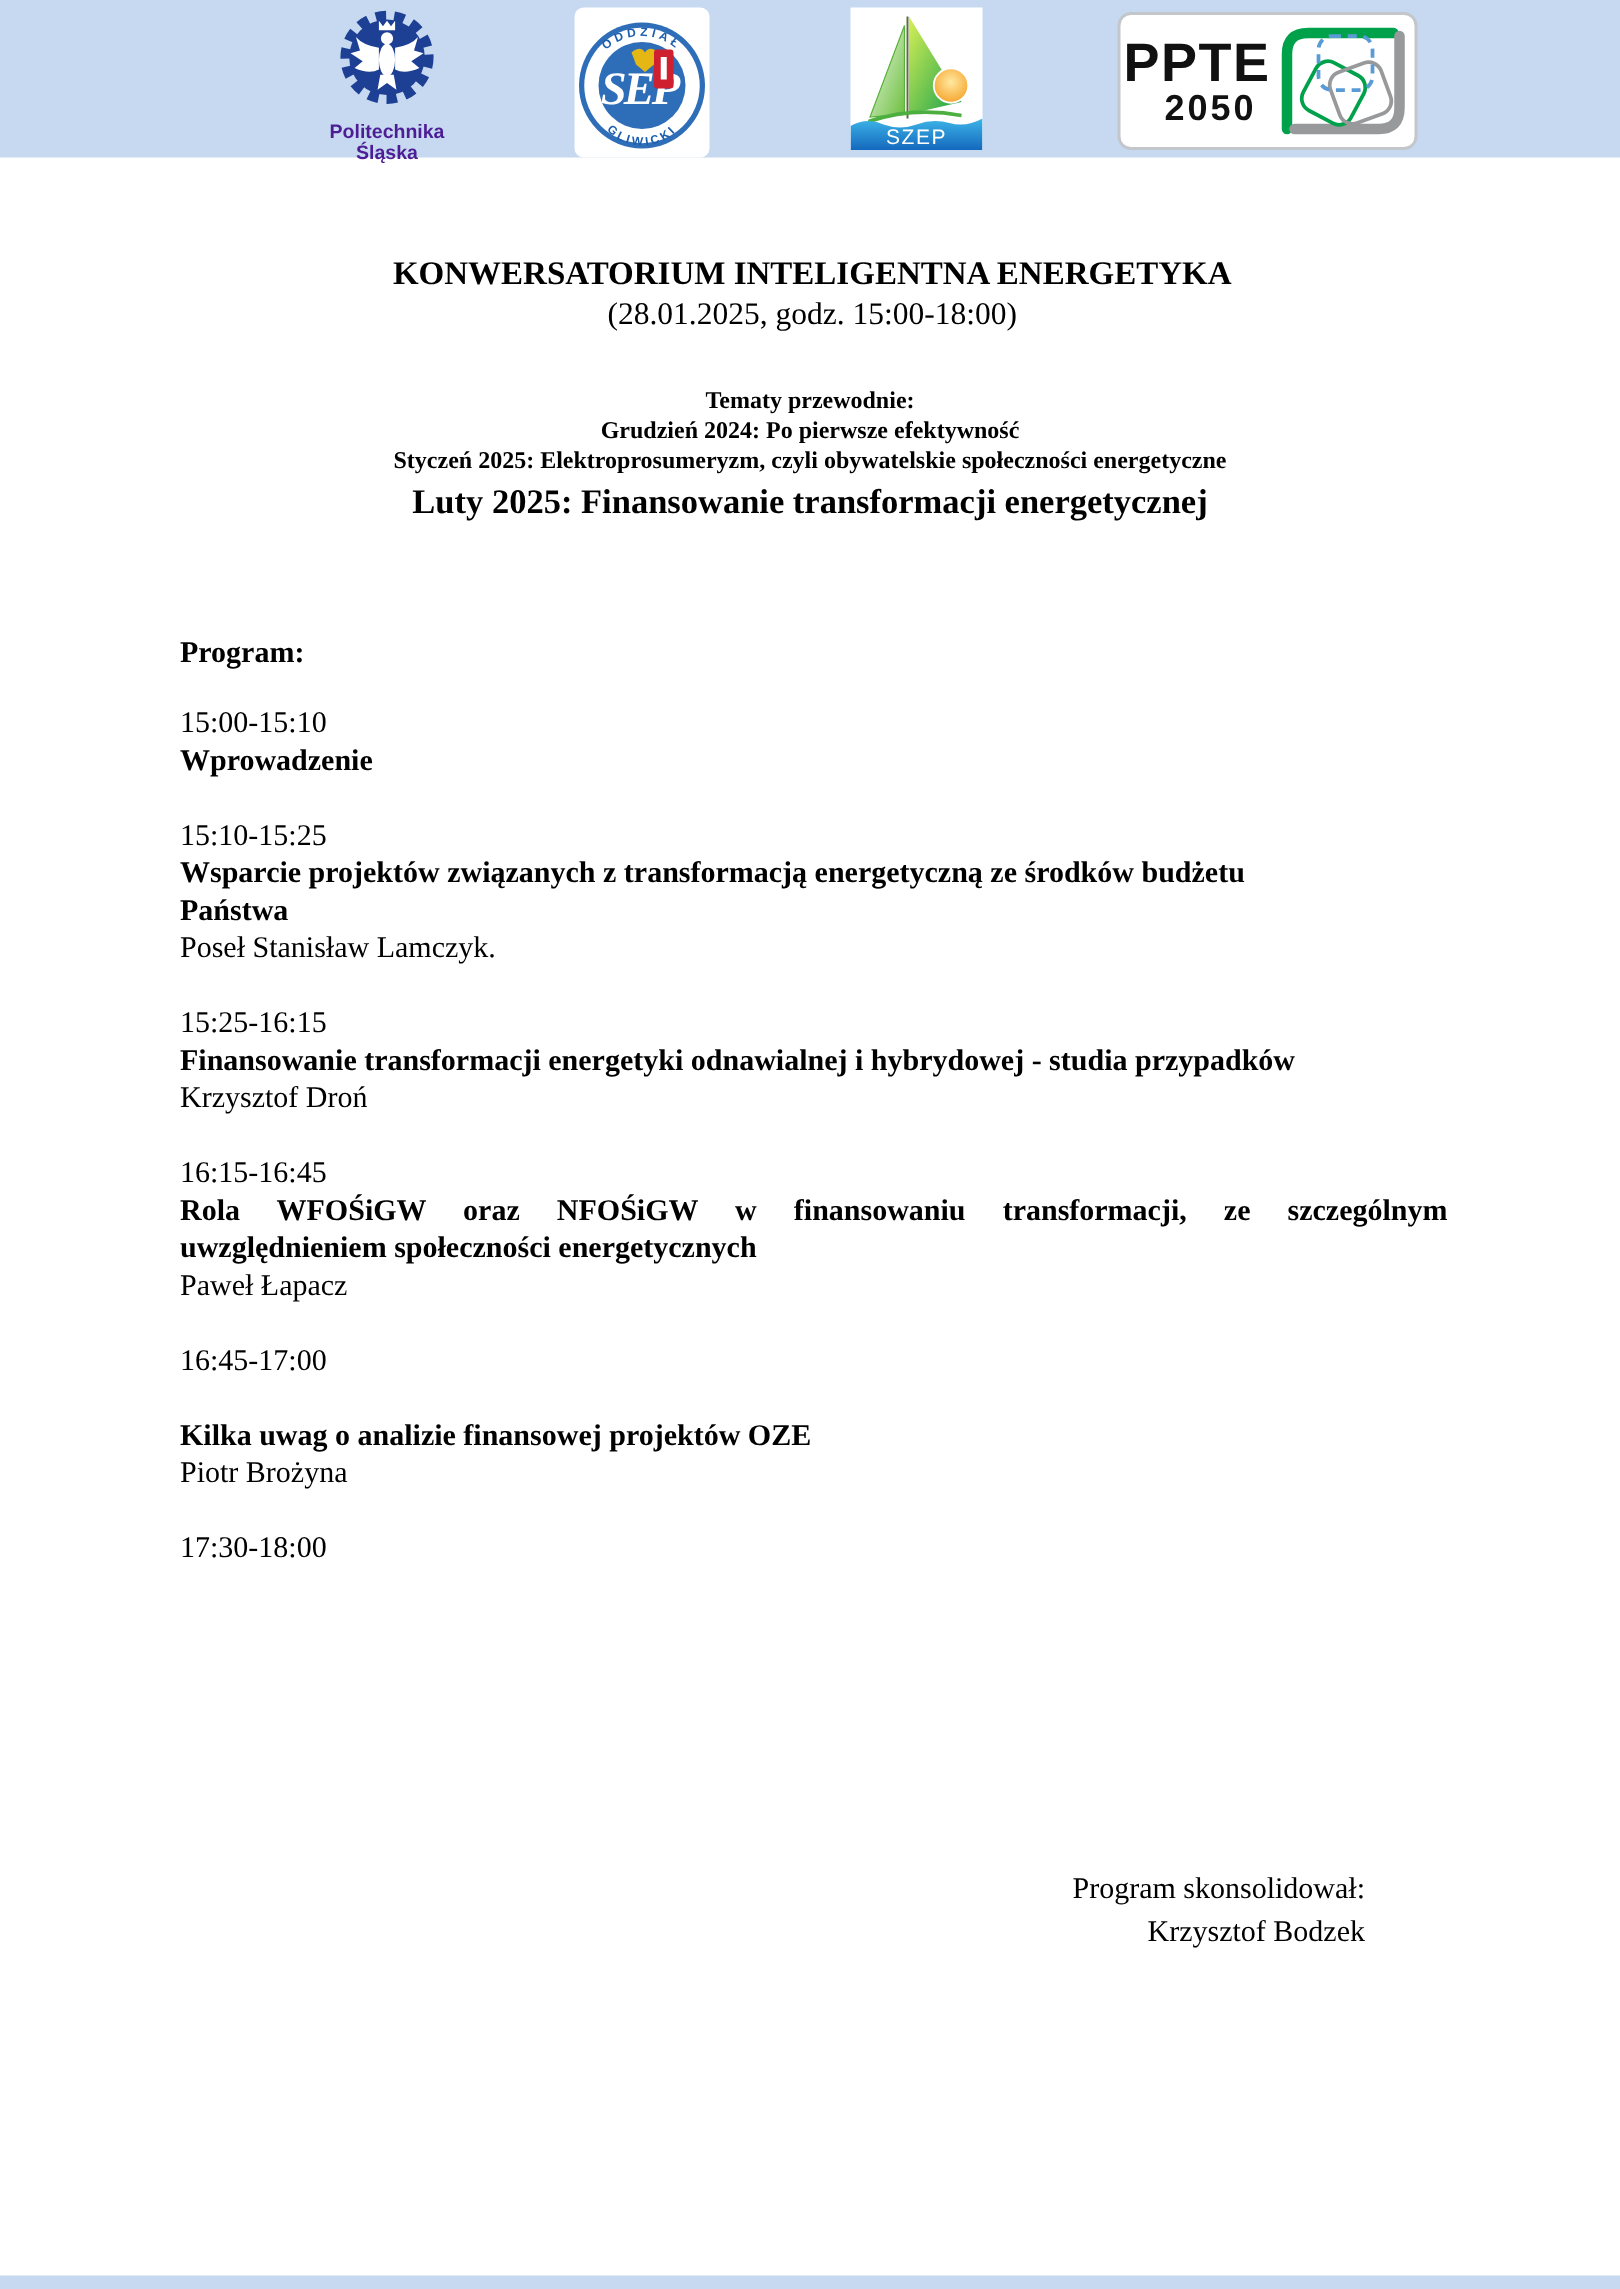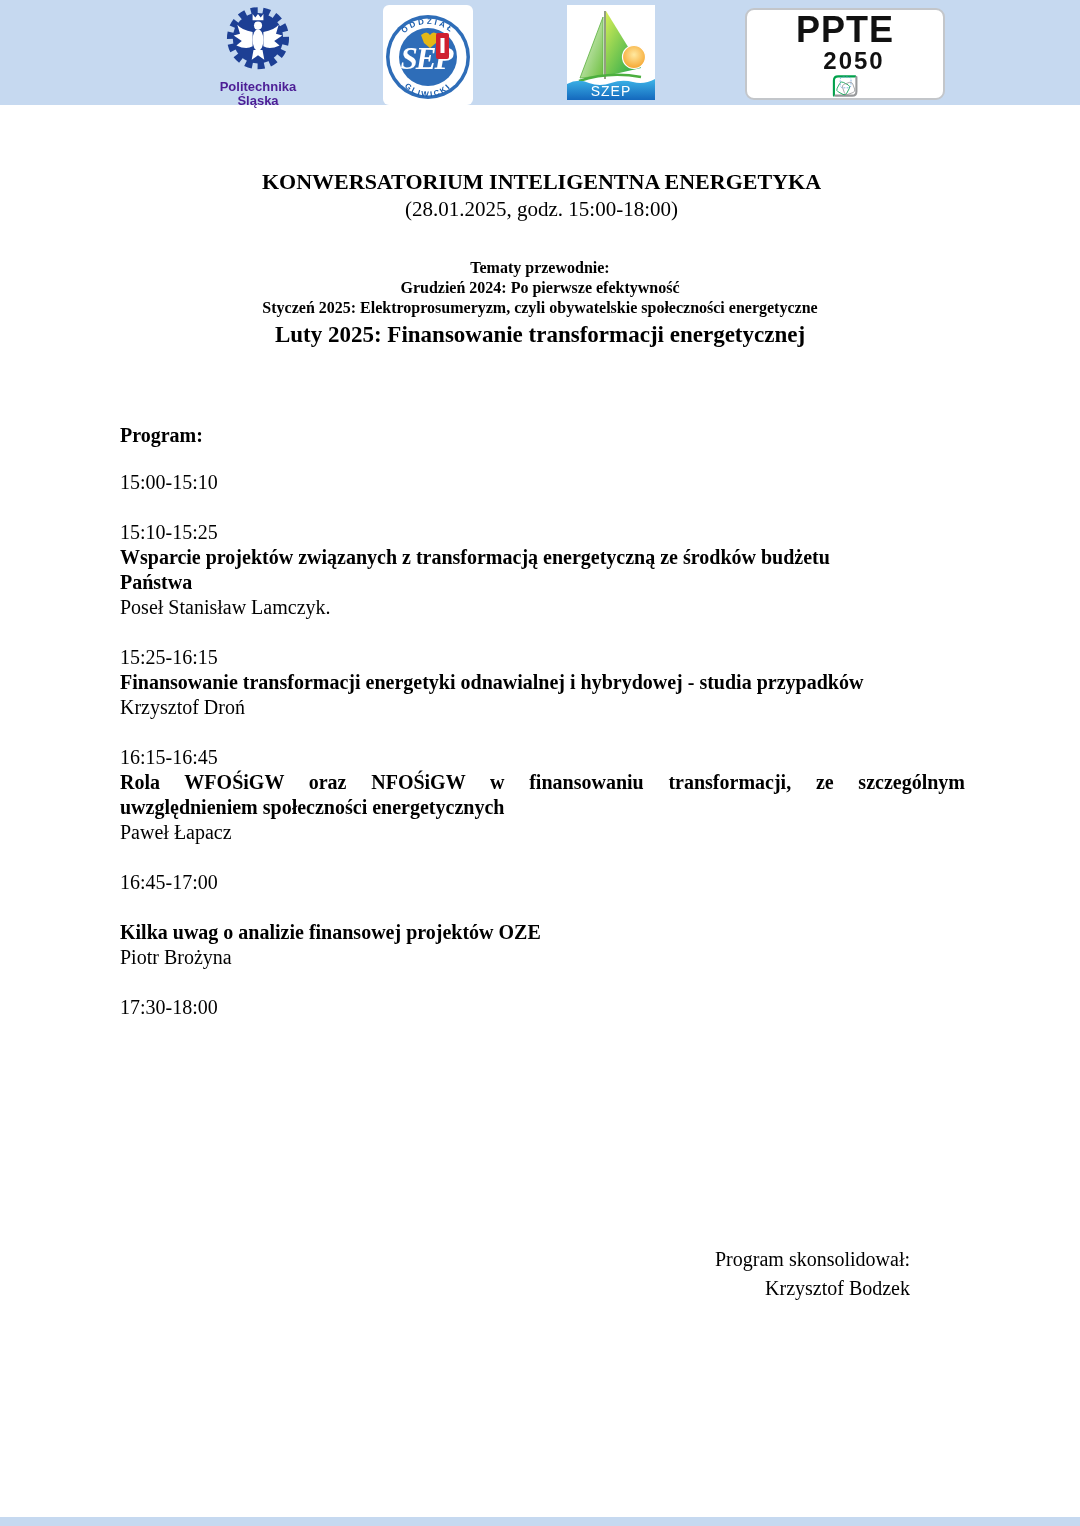--- a/index.html
+++ b/index.html
@@ -19,21 +19,21 @@
                 line-height:14px;color:#4c1d95;margin-top:0px;}
 
   
   .sep{left:383px;top:5px;width:90px;height:100px;border-radius:6px;background:#fff;}
 
   
   .szep{left:567px;top:5px;width:88px;height:95px;background:#fff;}
 
   
   .ppte{left:745px;top:8px;width:200px;height:92px;background:#fff;border:2px solid #c3c6ca;
-        border-radius:9px;box-sizing:border-box;display:flex;align-items:center;flex-direction:column;}
+        border-radius:9px;box-sizing:border-box;display:flex;align-items:center;}
   .ppte-textcol{width:102px;text-align:center;font-family:"Liberation Sans",sans-serif;
                 font-weight:bold;color:#111;}
   .ppte-line1{font-size:36px;line-height:36px;letter-spacing:1px;margin-top:2px;}
   .ppte-line2{font-size:24px;line-height:26px;letter-spacing:2px;margin-left:18px;}
 
   
   .title-block{position:absolute;left:120px;top:168px;width:843px;text-align:center;}
   .title-line1{font-size:22px;font-weight:bold;line-height:28px;}
   .title-line2{font-size:21px;line-height:27px;}
 
@@ -154,20 +154,21 @@
     <div class="theme-small">Grudzień 2024: Po pierwsze efektywność</div>
     <div class="theme-small">Styczeń 2025: Elektroprosumeryzm, czyli obywatelskie społeczności energetyczne</div>
     <div class="theme-highlight">Luty 2025: Finansowanie transformacji energetycznej</div>
   </div>
 
   <div class="program">
     <div class="program-heading">Program:</div>
 
     <div class="p-item">
       <div>15:00-15:10</div>
+      <div class="bold">Wprowadzenie</div>
     </div>
 
     <div class="p-item">
       <div>15:10-15:25</div>
       <div class="bold">Wsparcie projektów związanych z transformacją energetyczną ze środków budżetu</div>
       <div class="bold">Państwa</div>
       <div>Poseł Stanisław Lamczyk.</div>
     </div>
 
     <div class="p-item">

